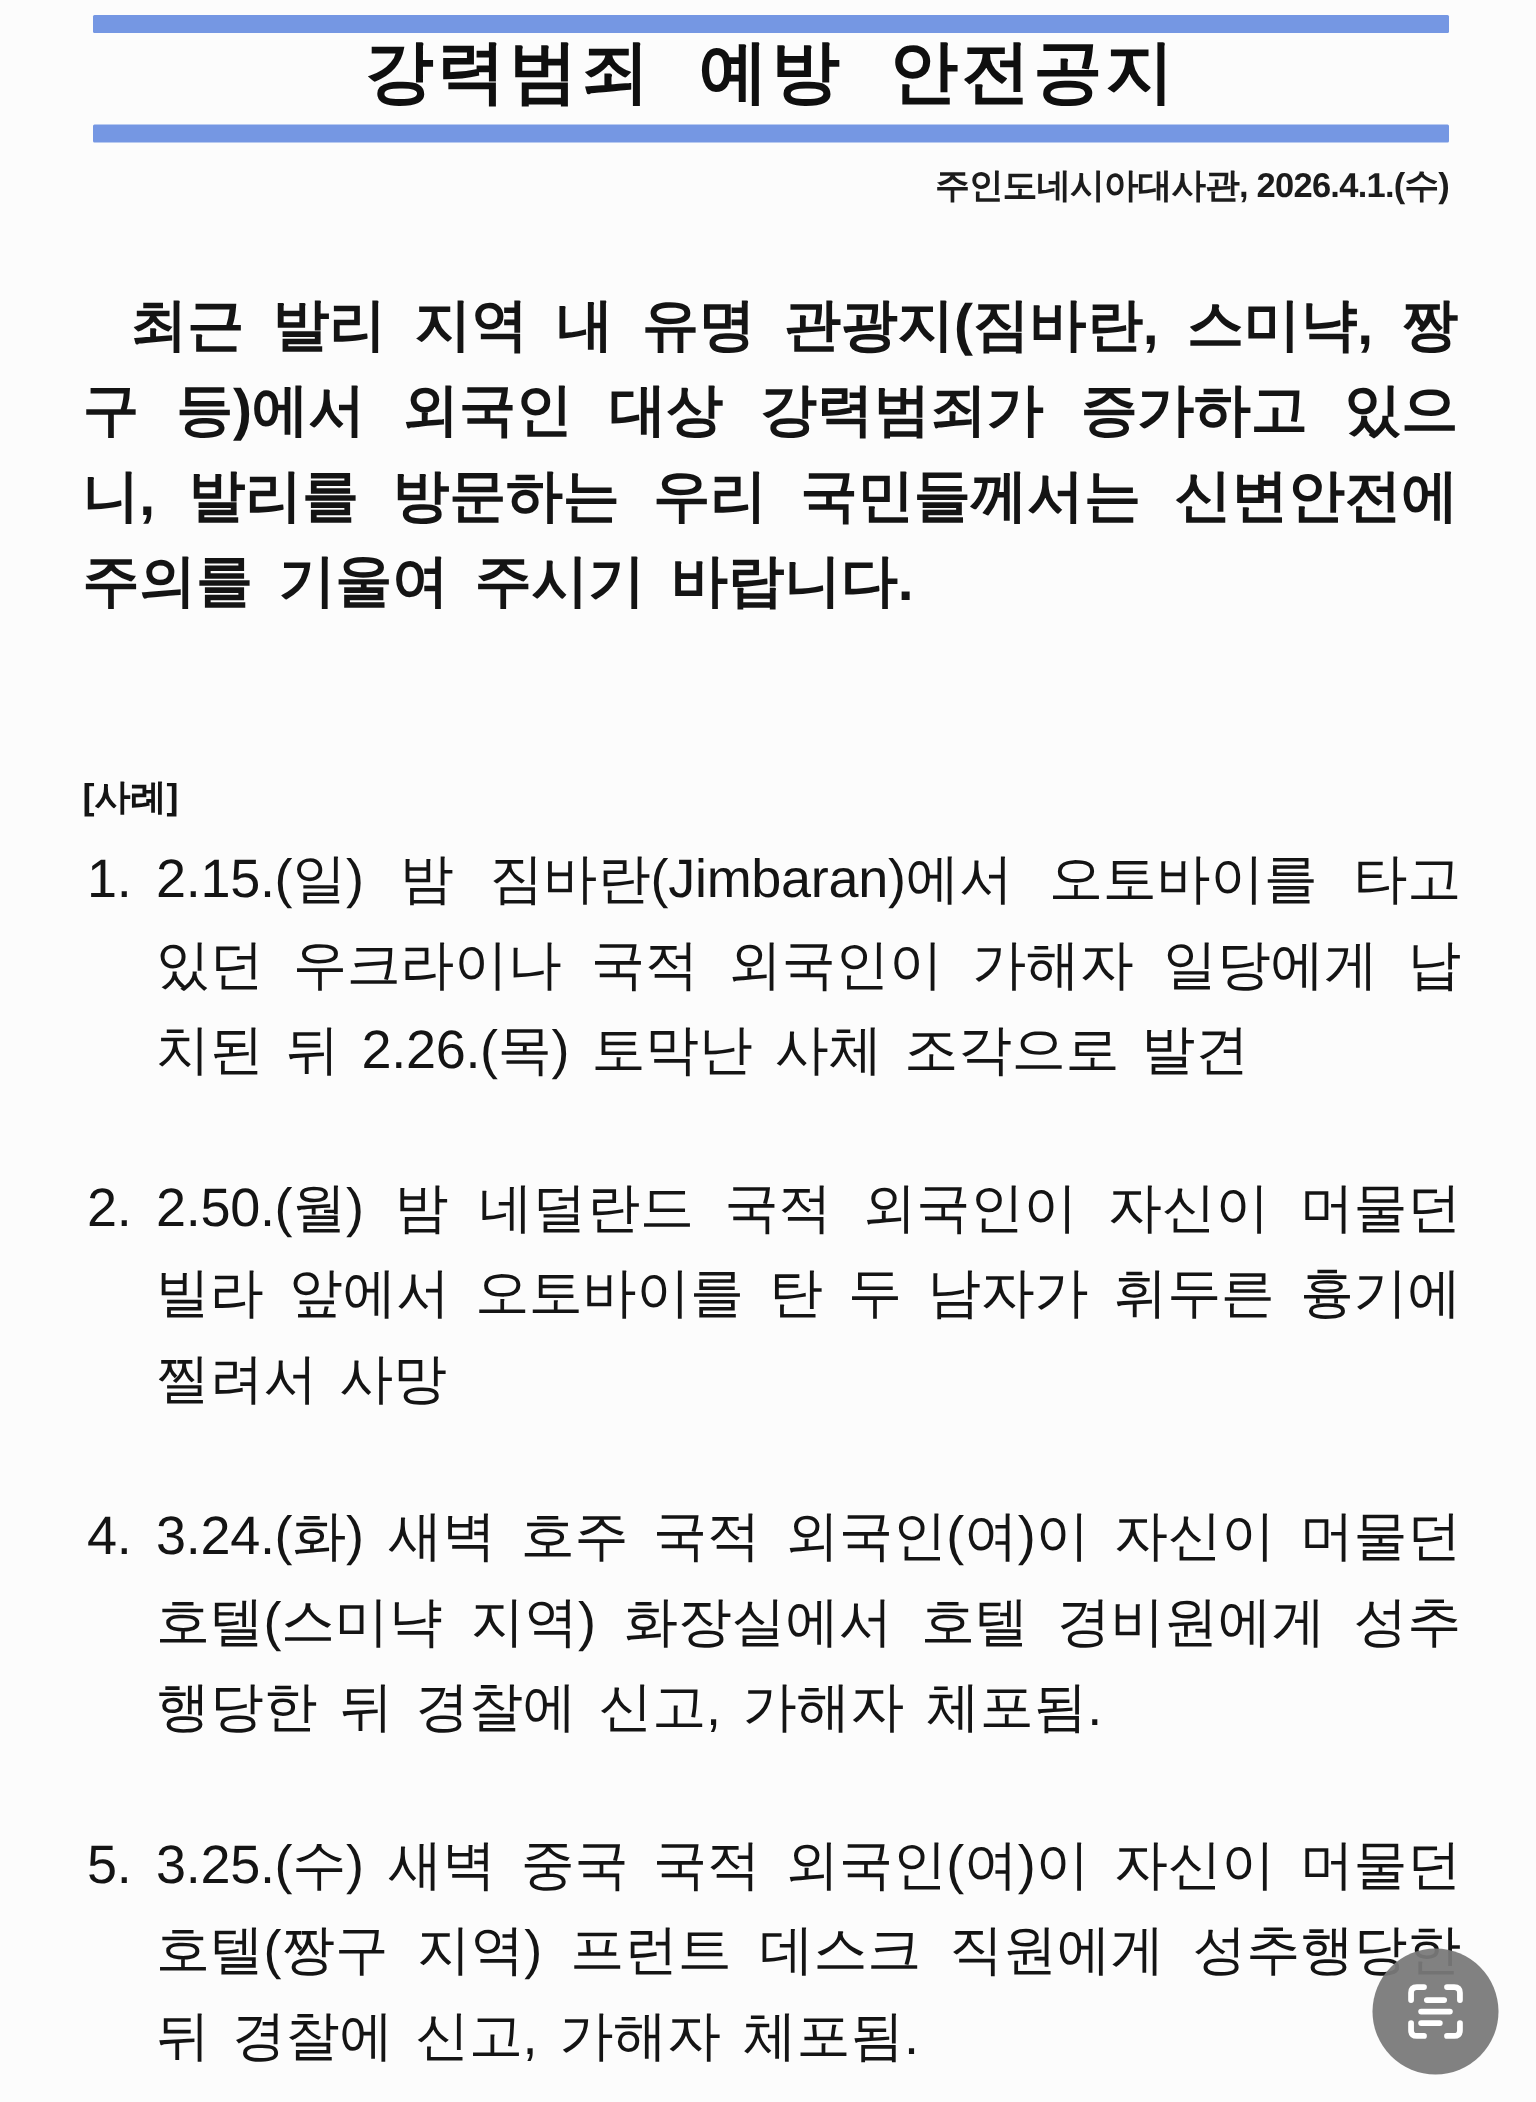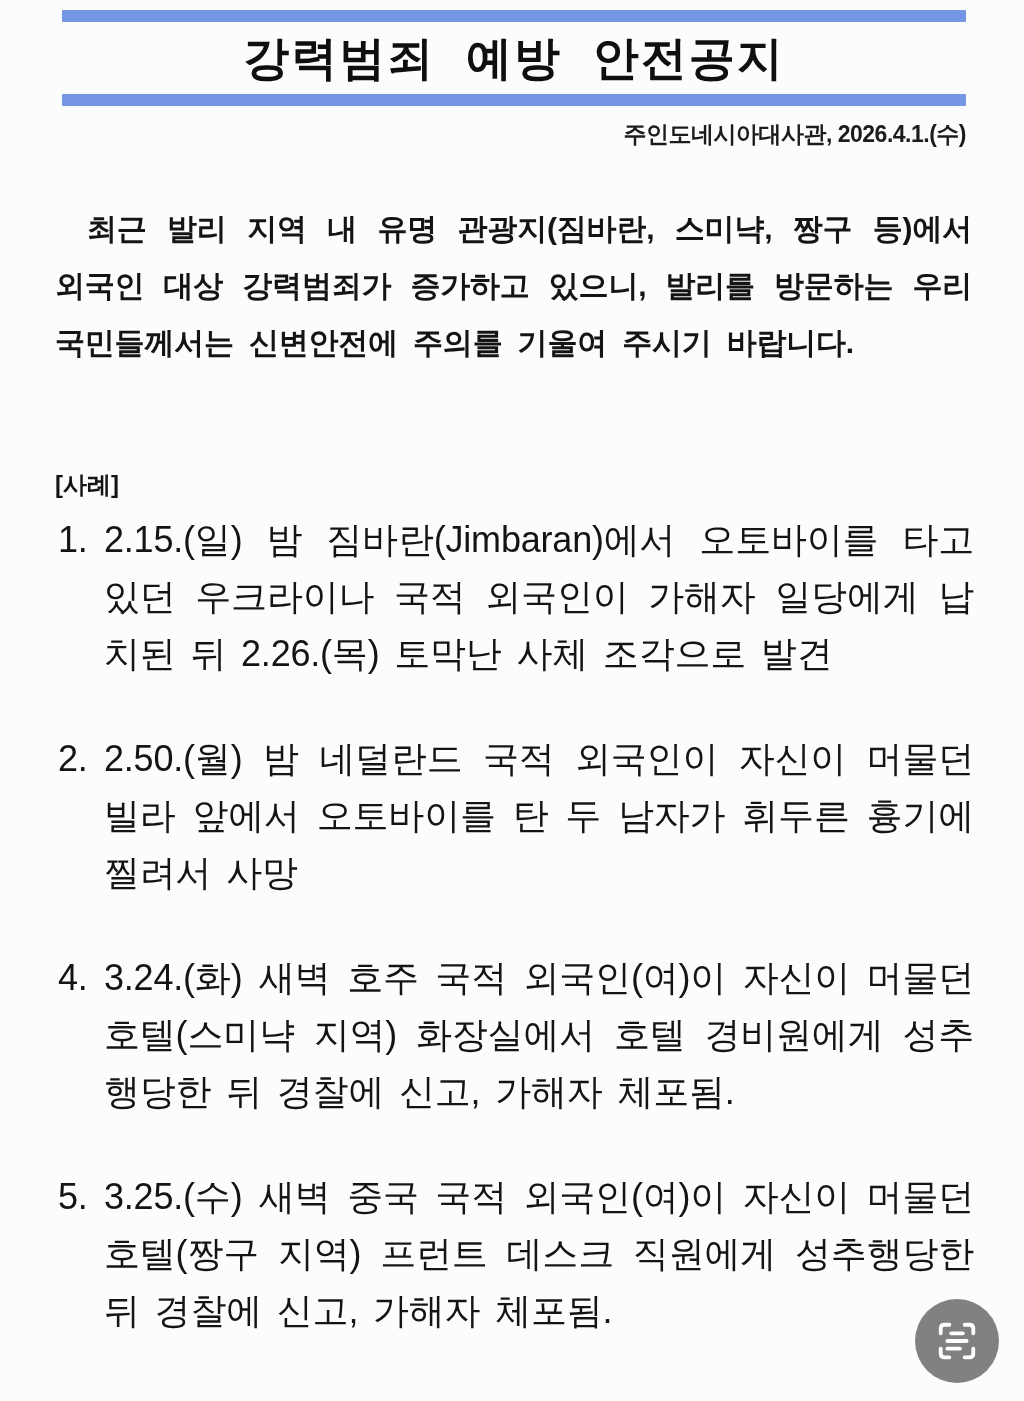--- a/index.html
+++ b/index.html
@@ -26,38 +26,38 @@
     background: #7597E3;
     border-radius: 1px;
   }
   .title {
     text-align: center;
     font-size: 46px;
     font-weight: 800;
     letter-spacing: 2px;
     word-spacing: 16px;
     line-height: 50px;
-    padding: 11px 0 11px 0;
+    padding: 0 0 11px 0;
     color: #0f0f0f;
   }
 
   
   .date-line {
     margin: 13px 58px 10px 0;
     text-align: right;
     font-size: 23px;
     font-weight: 600;
     letter-spacing: -0.5px;
     color: #1c1c1c;
   }
 
   
   .intro {
     margin: 50px 52px 0 55px;
-    font-size: 30px;
+    font-size: 38px;
     font-weight: 700;
     line-height: 57px;
     text-align: justify;
     word-spacing: 7px;
     text-indent: 32px;
     letter-spacing: -0.2px;
   }
 
   
   .cases-heading {

